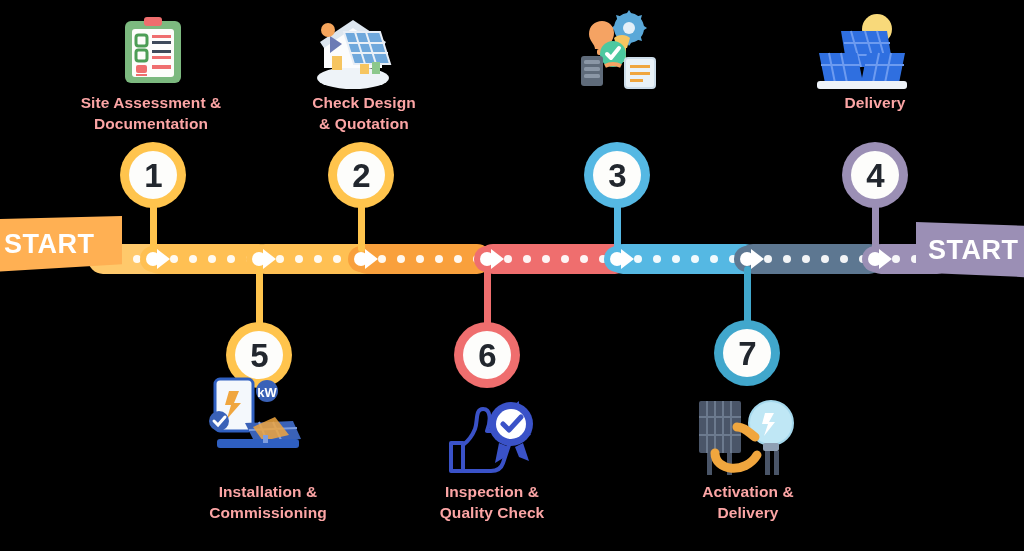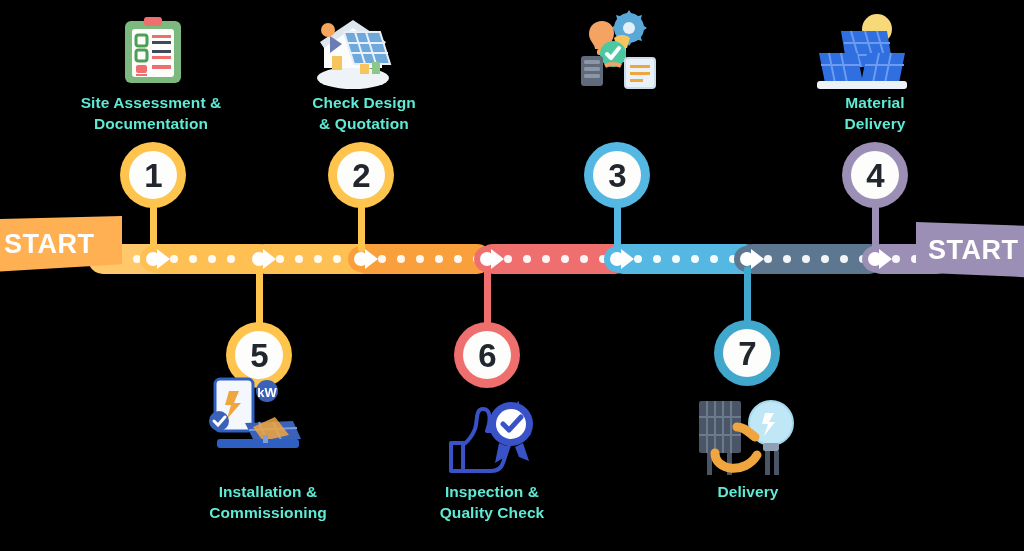--- a/index.html
+++ b/index.html
@@ -46,21 +46,21 @@
     width: 48px; height: 48px; border-radius: 50%; background: #fdfdfb;
     display: flex; align-items: center; justify-content: center;
     font-size: 33px; font-weight: 700; color: #22272e; line-height: 1;
     letter-spacing: -1px;
   }
 
   
   .steplabel {
     position: absolute; text-align: center;
     font-size: 15.5px; font-weight: 700; line-height: 1.35;
-    color: #5eead4; letter-spacing: .1px;
+    color: #fca5a5; letter-spacing: .1px;
   }
 
   
   .iconbox { position: absolute; display: flex; align-items: center; justify-content: center; }
 
   
   .ribbon {
     position: absolute; height: 56px; display: flex; align-items: center;
     color: #ffffff; font-size: 27px; font-weight: 800; letter-spacing: .5px;
   }
@@ -204,33 +204,33 @@
 
   <div class="steplabel" style="left:63px; top:93px; width:176px;">
     <div>Site Assessment &amp;</div>
     <div>Documentation</div>
   </div>
   <div class="steplabel" style="left:281px; top:93px; width:166px;">
     <div>Check Design</div>
     <div>&amp; Quotation</div>
   </div>
   <div class="steplabel" style="left:800px; top:93px; width:150px;">
-    <div>Material</div>
     <div>Delivery</div>
   </div>
 
   <div class="steplabel" style="left:404px; top:482px; width:176px;">
     <div>Inspection &amp;</div>
     <div>Quality Check</div>
   </div>
   <div class="steplabel" style="left:180px; top:482px; width:176px;">
     <div>Installation &amp;</div>
     <div>Commissioning</div>
   </div>
   <div class="steplabel" style="left:668px; top:482px; width:160px;">
+    <div>Activation &amp;</div>
     <div>Delivery</div>
   </div>
 
   <div class="iconbox" style="left:112px; top:10px; width:82px; height:82px;">
     <svg width="80" height="80" viewBox="0 0 80 80">
       <rect x="12" y="10" width="56" height="62" rx="6" fill="#7cb97f"></rect>
       <rect x="19" y="18" width="42" height="48" rx="3" fill="#fdfdfb"></rect>
       <rect x="31" y="6" width="18" height="9" rx="3" fill="#ef6e6e"></rect>
       <rect x="23" y="24" width="11" height="11" rx="2.5" fill="none" stroke="#4d9e56" stroke-width="3"></rect>
       <rect x="23" y="39" width="11" height="11" rx="2.5" fill="none" stroke="#4d9e56" stroke-width="3"></rect>

